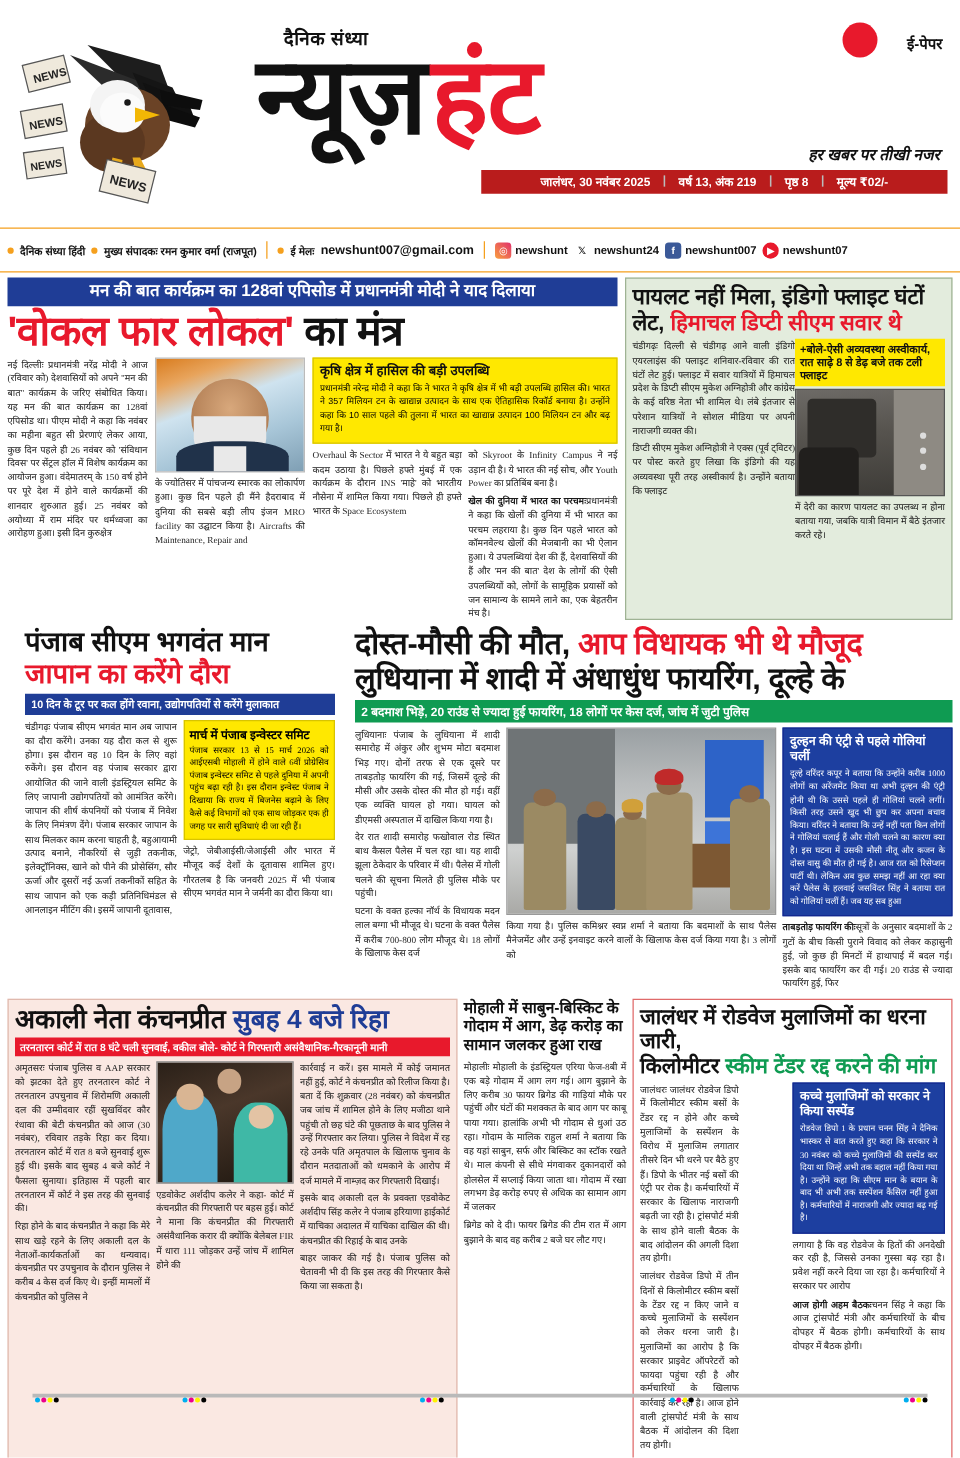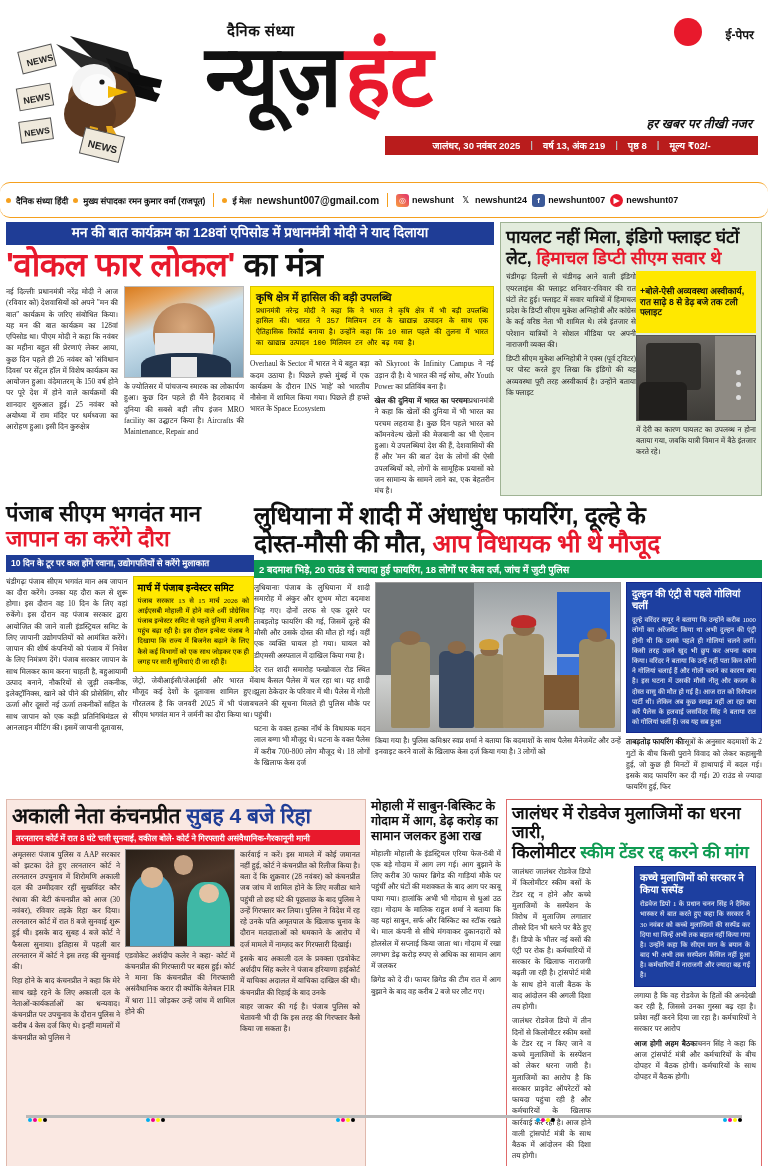--- a/index.html
+++ b/index.html
@@ -113,21 +113,20 @@
     border-top: 1.5px solid #f5a01e;
     border-bottom: 1.5px solid #f5a01e;
     height: 36px;
     display: flex;
     align-items: center;
     font-size: 8.5px;
     font-weight: bold;
     color: #111;
     padding: 16px 6px;
     gap: 5px;
-    border-radius: 10px;
   }
   .bullet-dot { width:5px;height:5px;border-radius:50%;background:#f5a01e;display:inline-block;flex:0 0 5px;}
   .vsep { width:1px;height:14px;background:#f5a01e;margin:0 3px;}
   .soc { display:flex;align-items:center;gap:3px;font-size:9px;font-weight:bold;}
   .soc-badge{width:13px;height:13px;border-radius:3px;display:flex;align-items:center;justify-content:center;color:#fff;font-size:8px;font-weight:bold;}
   .ig{background:linear-gradient(45deg,#f9a03f,#e1306c);}
   .xb{background:#fff;color:#111;}
   .fb{background:#3b5998;}
   .yt{background:#e8192c;border-radius:50%;}
 
@@ -207,43 +206,43 @@
   }
 
   .yellow-box {
     background: #ffe800;
     padding: 4px 5px 6px 5px;
     border: 1px solid #d8c400;
   }
   .yellow-box h4 {
     font-size: 10.5px; font-weight: bold; color:#111; margin-bottom:2px; line-height:1.2;
   }
-  .yellow-box p { font-size: 7.1px; line-height:1.5; text-align: justify; font-family:Liberation Mono, monospace;}
+  .yellow-box p { font-size: 7.1px; line-height:1.5; text-align: justify; font-family:Liberation Sans, sans-serif;}
 
   .green-sub {
     background: #ffe800;
-    padding: 15px 4px;
+    padding: 3px 4px;
     font-size: 8.8px;
     font-weight: bold;
     color:#111;
     line-height:1.2;
   }
   .photo-flight {
     width: 100%; height: 86px;
     background: linear-gradient(175deg,#6d6a66 0%,#57544f 40%,#3c3a36 100%);
     position: relative; overflow:hidden; margin-top:2px;
     border:1px solid #555;
   }
   .photo-flight .seatA{position:absolute;left:8%;top:8%;width:46%;height:56%;background:#2f2d2a;border-radius:4px;}
   .photo-flight .seatB{position:absolute;left:2%;top:55%;width:40%;height:45%;background:#211f1d;border-radius:6px 6px 0 0;}
   .photo-flight .wallR{position:absolute;right:0;top:0;width:34%;height:100%;background:#8e8a83;}
   .photo-flight .dot{position:absolute;right:12%;width:5px;height:5px;background:#ddd;border-radius:50%;}
 
   
-  .sec2 { display:flex; gap:0; padding: 6px 6px 0 6px; }
+  .sec2 { display:flex; gap:16px; padding: 6px 6px 0 6px; margin-left: 14px; }
   .sec2-left { flex: 0 0 248px; }
   .sec2-right { flex: 1 1 auto; }
   .hl-mid { font-size: 22px; font-weight: bold; color:#111; line-height:1.12; }
   .hl-mid .red { color:#e8192c; }
   .hl-big2 { font-size: 24.5px; font-weight: bold; color:#111; line-height:1.12; letter-spacing:-.3px;}
   .hl-big2 .red { color:#e8192c; }
   .subbar-blue { background:#1f3d96; color:#fff; font-size:8.6px; font-weight:bold; padding:2.5px 5px; margin-top:3px; white-space:nowrap; overflow:hidden;}
   .subbar-green { background:#0f9b52; color:#fff; font-size:9.6px; font-weight:bold; padding:2.5px 5px; margin-top:3px; white-space:nowrap; overflow:hidden;}
 
   .sec2-left-body { display:flex; gap:5px; margin-top:4px; }
@@ -478,22 +477,22 @@
             <h4>मार्च में पंजाब इन्वेस्टर समिट</h4>
             <p>पंजाब सरकार 13 से 15 मार्च 2026 को आईएसबी मोहाली में होने वाले 6वीं प्रोग्रेसिव पंजाब इन्वेस्टर समिट से पहले दुनिया में अपनी पहुंच बढ़ा रही है। इस दौरान इन्वेस्ट पंजाब ने दिखाया कि राज्य में बिजनेस बढ़ाने के लिए कैसे कई विभागों को एक साथ जोड़कर एक ही जगह पर सारी सुविधाएं दी जा रही हैं।</p>
           </div>
           <p class="body-col" style="margin-top:3px">जेट्रो, जेबीआईसी/जेआईसी और भारत में मौजूद कई देशों के दूतावास शामिल हुए। गौरतलब है कि जनवरी 2025 में भी पंजाब सीएम भगवंत मान ने जर्मनी का दौरा किया था।</p>
         </div>
       </div>
     </div>
 
     <div class="sec2-right">
       <div class="hl-big2">
+        <div><span>दोस्त-मौसी की मौत, </span><span class="red">आप विधायक भी थे मौजूद</span></div>
         <div>लुधियाना में शादी में अंधाधुंध फायरिंग, दूल्हे के</div>
-        <div><span>दोस्त-मौसी की मौत, </span><span class="red">आप विधायक भी थे मौजूद</span></div>
       </div>
       <div class="subbar-green">2 बदमाश भिड़े, 20 राउंड से ज्यादा हुई फायरिंग, 18 लोगों पर केस दर्ज, जांच में जुटी पुलिस</div>
 
       <div class="sec2-right-body">
         <div class="s2r1">
           <p class="body-col">लुधियानाः पंजाब के लुधियाना में शादी समारोह में अंकुर और शुभम मोटा बदमाश भिड़ गए। दोनों तरफ से एक दूसरे पर ताबड़तोड़ फायरिंग की गई, जिसमें दूल्हे की मौसी और उसके दोस्त की मौत हो गई। वहीं एक व्यक्ति घायल हो गया। घायल को डीएमसी अस्पताल में दाखिल किया गया है।</p>
           <p class="body-col" style="margin-top:3px">देर रात शादी समारोह फखोवाल रोड स्थित बाथ कैसल पैलेस में चल रहा था। यह शादी झूला ठेकेदार के परिवार में थी। पैलेस में गोली चलने की सूचना मिलते ही पुलिस मौके पर पहुंची।</p>
           <p class="body-col" style="margin-top:3px">घटना के वक्त हल्का नॉर्थ के विधायक मदन लाल बग्गा भी मौजूद थे। घटना के वक्त पैलेस में करीब 700-800 लोग मौजूद थे। 18 लोगों के खिलाफ केस दर्ज</p>
         </div>
         <div class="s2r2">

